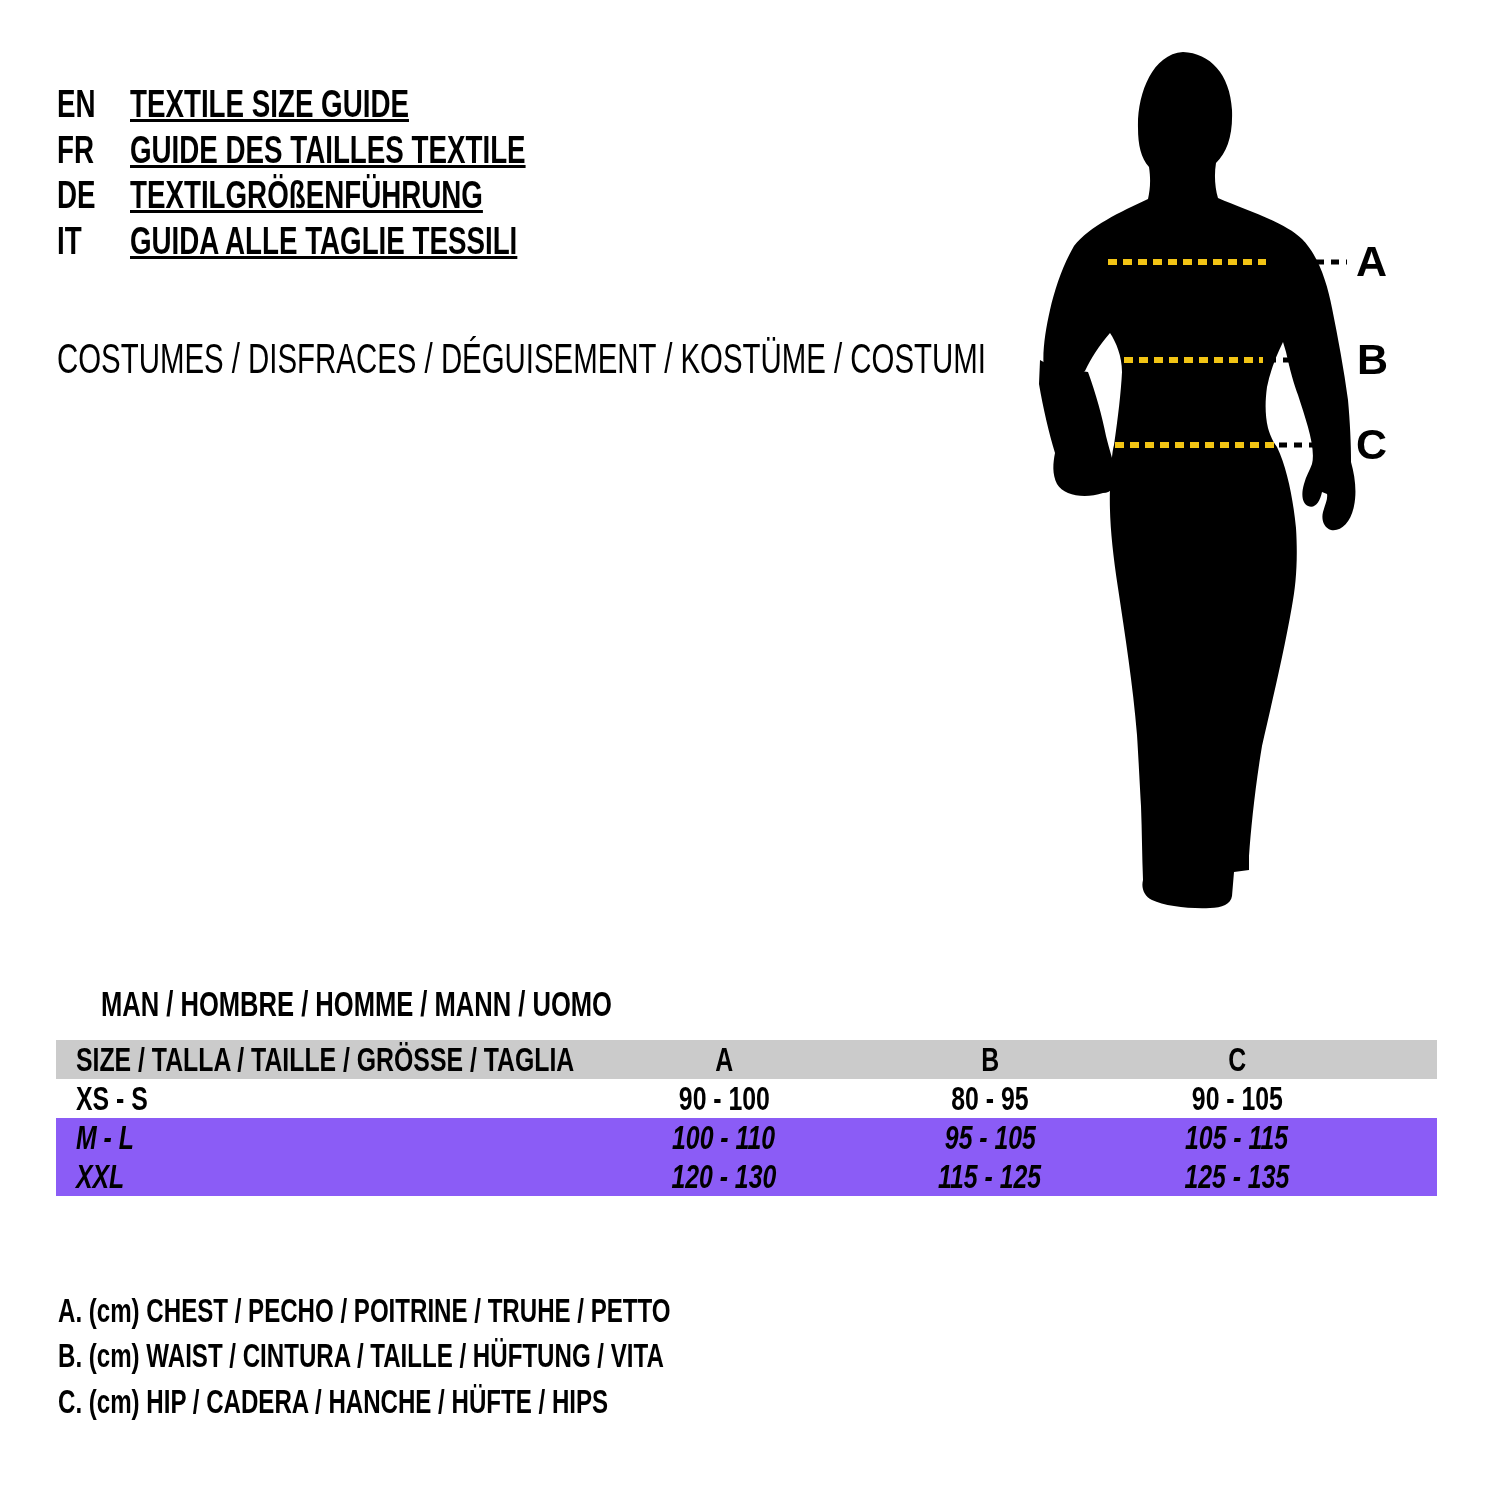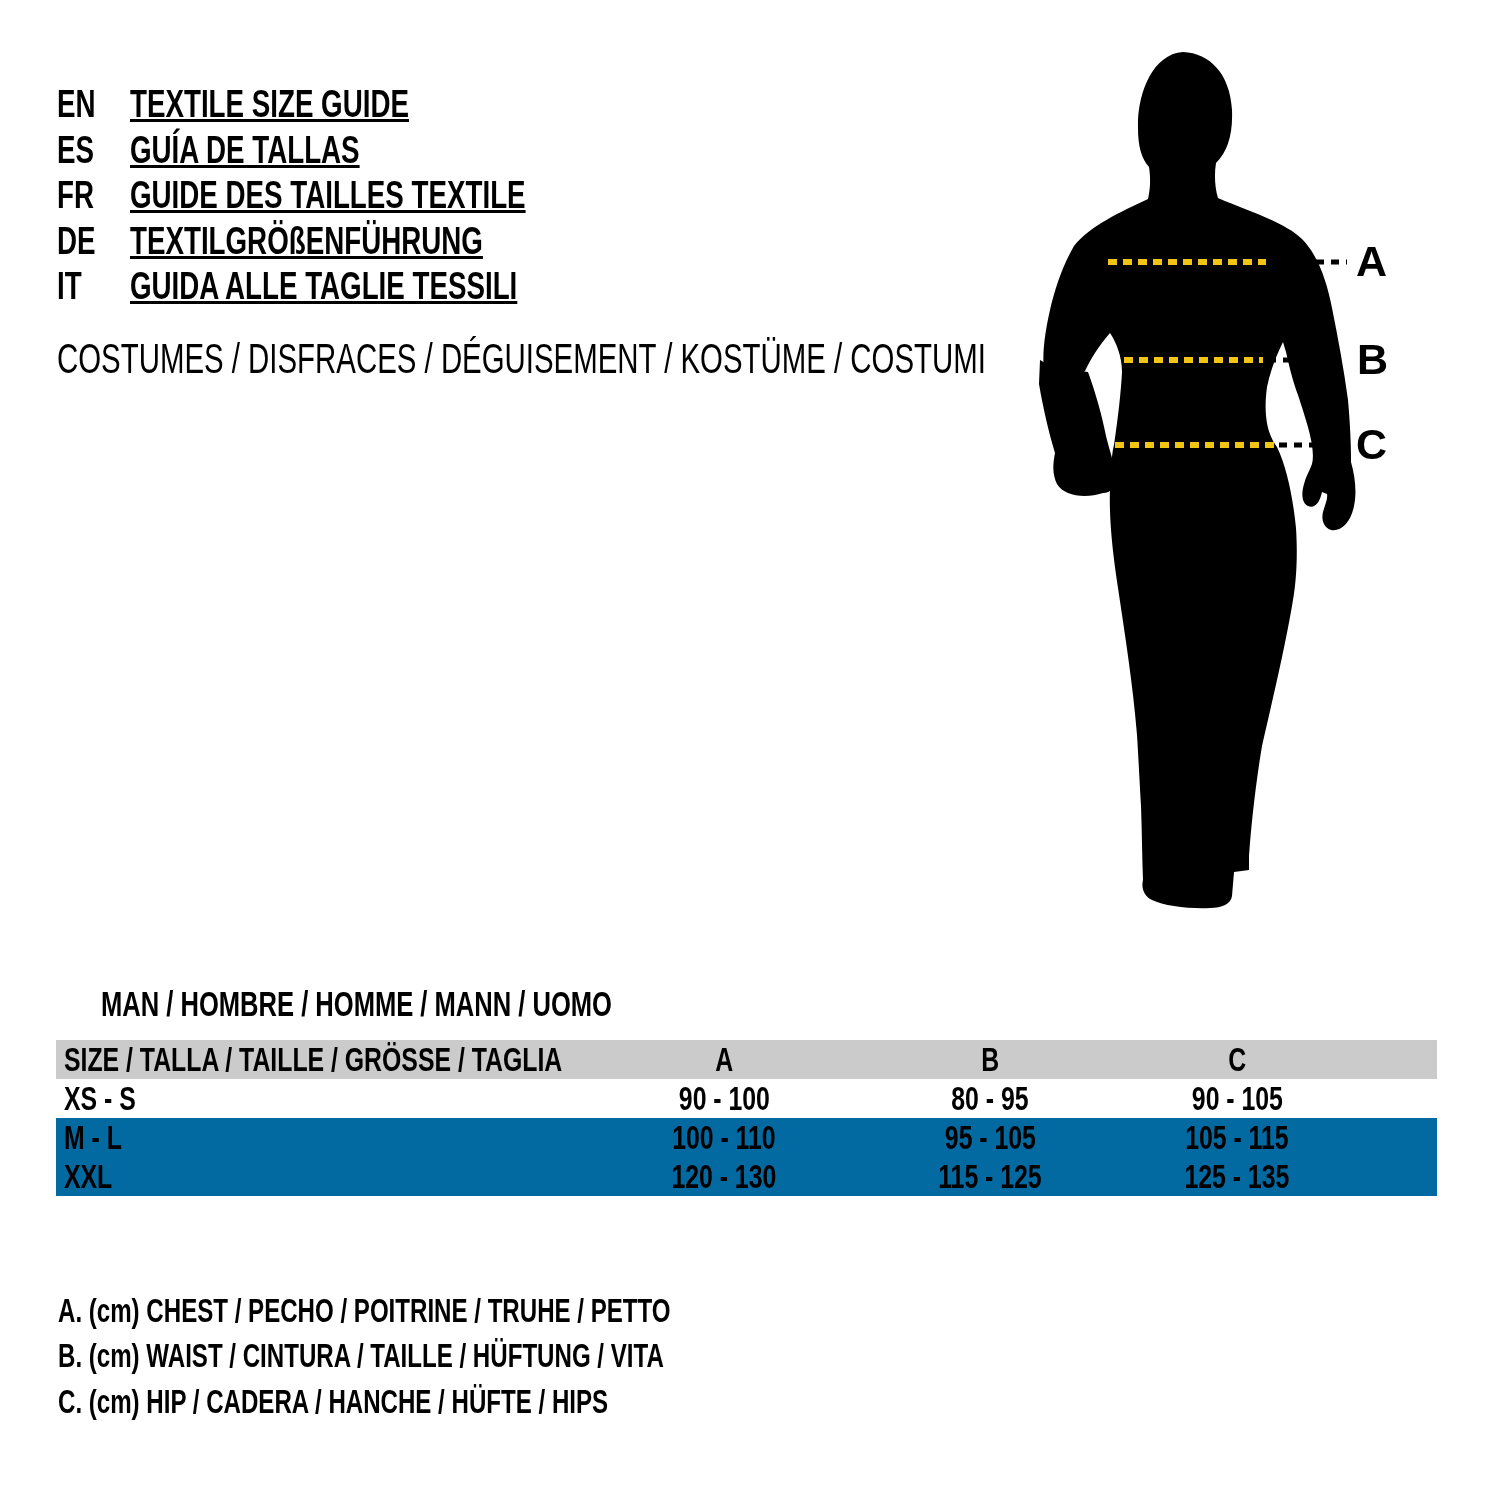--- a/index.html
+++ b/index.html
@@ -69,23 +69,23 @@
   }
   table.size-table th, table.size-table td {
     padding: 0;
     height: 35px;
     font-size: 34px;
     font-weight: 700;
     vertical-align: middle;
     text-align: center;
     overflow: hidden;
   }
-  table.size-table .col-size { text-align: left; padding-left: 8px; }
+  table.size-table .col-size { text-align: left; padding-left: 20px; }
   thead tr { background: #cbcbcb; }
-  tbody tr.alt { background: #0369a1; }
+  tbody tr.alt { background: #8b5cf6; font-style: italic; }
 
   
   .legend-block { left: 58px; top: 1288px; }
   .legend-line {
     height: 45.5px;
     display: flex;
     align-items: center;
     font-size: 33px;
     font-weight: 700;
   }
@@ -99,24 +99,20 @@
     fill: #000000;
   }
 </style>
 </head>
 <body>
 
 <div class="abs lang-block">
   <div class="lang-row">
     <span class="lang-code"><span class="cond">EN</span></span>
     <span class="cond">TEXTILE SIZE GUIDE</span>
-  </div>
-  <div class="lang-row">
-    <span class="lang-code"><span class="cond">ES</span></span>
-    <span class="cond">GUÍA DE TALLAS</span>
   </div>
   <div class="lang-row">
     <span class="lang-code"><span class="cond">FR</span></span>
     <span class="cond">GUIDE DES TAILLES TEXTILE</span>
   </div>
   <div class="lang-row">
     <span class="lang-code"><span class="cond">DE</span></span>
     <span class="cond">TEXTILGRÖßENFÜHRUNG</span>
   </div>
   <div class="lang-row">

